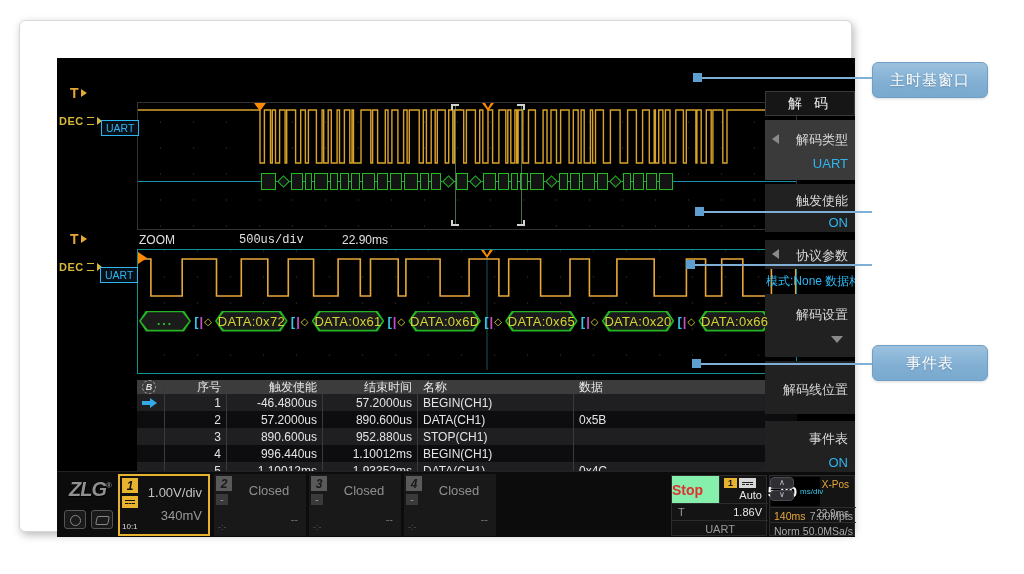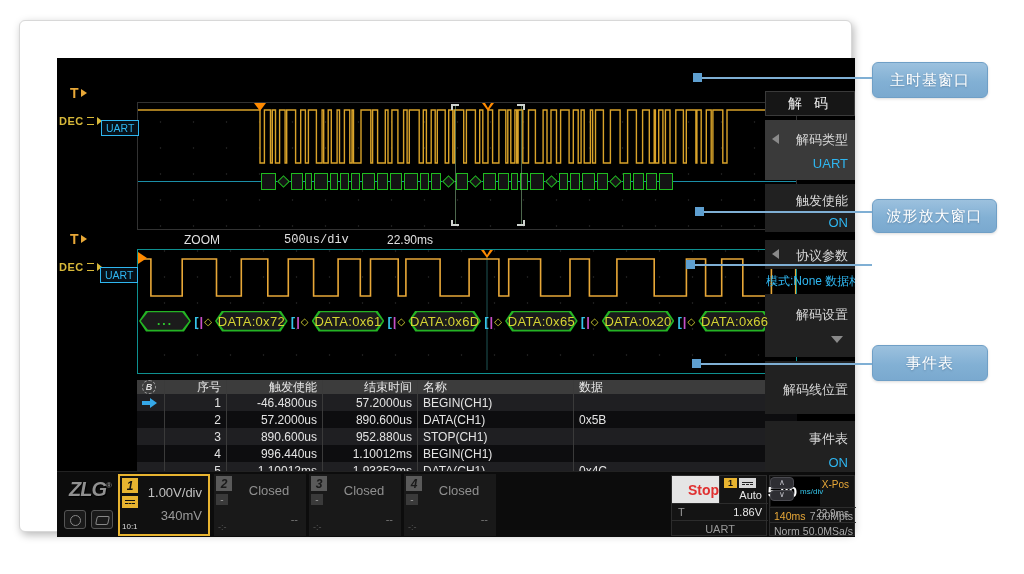--- a/index.html
+++ b/index.html
@@ -42,21 +42,21 @@
                         border-left:3.5px solid transparent; border-right:3.5px solid transparent; border-top:5px solid #000; }
   .trig-side { position:absolute; width:0; height:0; border-top:6px solid transparent; border-bottom:6px solid transparent; border-left:9px solid #FF8A00; }
 
   .zoomline { position:absolute; top:46px; width:1px; height:122px; background:rgba(140,190,140,.55); }
   .zbr { position:absolute; width:8px; height:6px; }
   .zbr.tl { border-top:2px solid #cfd4cf; border-left:2px solid #cfd4cf; }
   .zbr.tr { border-top:2px solid #cfd4cf; border-right:2px solid #cfd4cf; }
   .zbr.bl { border-bottom:2px solid #cfd4cf; border-left:2px solid #cfd4cf; }
   .zbr.br { border-bottom:2px solid #cfd4cf; border-right:2px solid #cfd4cf; }
 
-  .zoom-info { position:absolute; left:80px; top:175px; width:660px; height:16px; color:#e0e0e0; font-size:12px;margin-left:45px; }
+  .zoom-info { position:absolute; left:80px; top:175px; width:660px; height:16px; color:#e0e0e0; font-size:12px; }
   .zoom-info span { position:absolute; top:0; }
 
   .zoom-area { position:absolute; left:80px; top:191px; width:660px; height:125px;
                border:1px solid #0E9090;
                background-image:radial-gradient(#1d1d1d 1px, transparent 1.2px);
                background-size:33px 26px; background-position:10px 14px; }
 
   
   .decode-row { position:absolute; left:1px; top:60px; width:656px; height:22px;
                 display:flex; align-items:center; }
@@ -127,21 +127,21 @@
   .minus-badge { position:absolute; left:2px; top:20px; width:12px; height:11px; background:#3a3a3a; color:#999; font-size:10px; display:flex; align-items:center; justify-content:center; }
   .probe { position:absolute; left:2px; bottom:3px; color:#ddd; font-size:8px; }
   .ch-scale { position:absolute; right:6px; top:9px; color:#c0c0c0; font-size:13px; }
   .ch-offset { position:absolute; right:6px; bottom:11px; color:#9a9a9a; font-size:13px; }
   .ch-closed { position:absolute; left:24px; top:9px; width:62px; text-align:center; color:#909090; font-size:13px; }
   .ch-dash { position:absolute; right:8px; bottom:11px; color:#777; font-size:11px; }
   .ch-time { position:absolute; left:4px; bottom:4px; color:#555; font-size:9px; }
 
   .trig-group { position:absolute; left:614px; top:3px; width:96px; height:61px; background:#141414; border:1px solid #2c2c2c; }
   .stop-cell { position:absolute; left:0; top:0; width:48px; height:28px; border-right:1px solid #2c2c2c; border-bottom:1px solid #2c2c2c;
-               display:flex; align-items:center; justify-content:flex-end; background:#e5e5e5; }
+               display:flex; align-items:center; justify-content:flex-start; background:#86efac; }
   .stop-txt { color:#E03030; font-weight:bold; font-size:14px; }
   .src-cell { position:absolute; left:48px; top:0; width:48px; height:28px; border-bottom:1px solid #2c2c2c; }
   .src-badges { position:absolute; left:4px; top:2px; display:flex; gap:2px; }
   .src-num { width:13px; height:10px; background:#E8B430; color:#111; font-size:9px; font-weight:bold; display:flex; align-items:center; justify-content:center; }
   .src-dc { width:17px; height:10px; background:#d8d8d8; display:flex; flex-direction:column; align-items:center; justify-content:center; gap:1px; }
   .src-dc i { display:block; width:11px; border-top:1.5px solid #222; }
   .src-dc i.dash { border-top-style:dashed; }
   .auto-txt { position:absolute; right:6px; bottom:2px; color:#e8e8e8; font-size:11px; }
   .tlevel-cell { position:absolute; left:0; top:28px; width:96px; height:17px; border-bottom:1px solid #2c2c2c; }
   .t-src { position:absolute; left:6px; top:2px; color:#999; font-size:11px; }
@@ -522,21 +522,20 @@
       </div>
     </div>
   </div>
 
   <div class="callout-marker" style="left:693px; top:73px;"></div>
   <div class="callout-line" style="left:700px; top:77px; width:172px;"></div>
   <div class="callout-box" style="left:872px; top:62px; width:116px; height:36px;">主时基窗口</div>
 
   <div class="callout-marker" style="left:695px; top:207px;"></div>
   <div class="callout-line" style="left:702px; top:211px; width:170px;"></div>
-  <div class="callout-box" style="left:872px; top:199px; width:125px; height:34px;">波形放大窗口</div>
 
   <div class="callout-marker" style="left:686px; top:260px;"></div>
   <div class="callout-line" style="left:693px; top:264px; width:179px;"></div>
 
   <div class="callout-marker" style="left:692px; top:359px;"></div>
   <div class="callout-line" style="left:699px; top:363px; width:173px;"></div>
   <div class="callout-box" style="left:872px; top:345px; width:116px; height:36px;">事件表</div>
 </div>
 
 </body></html>

